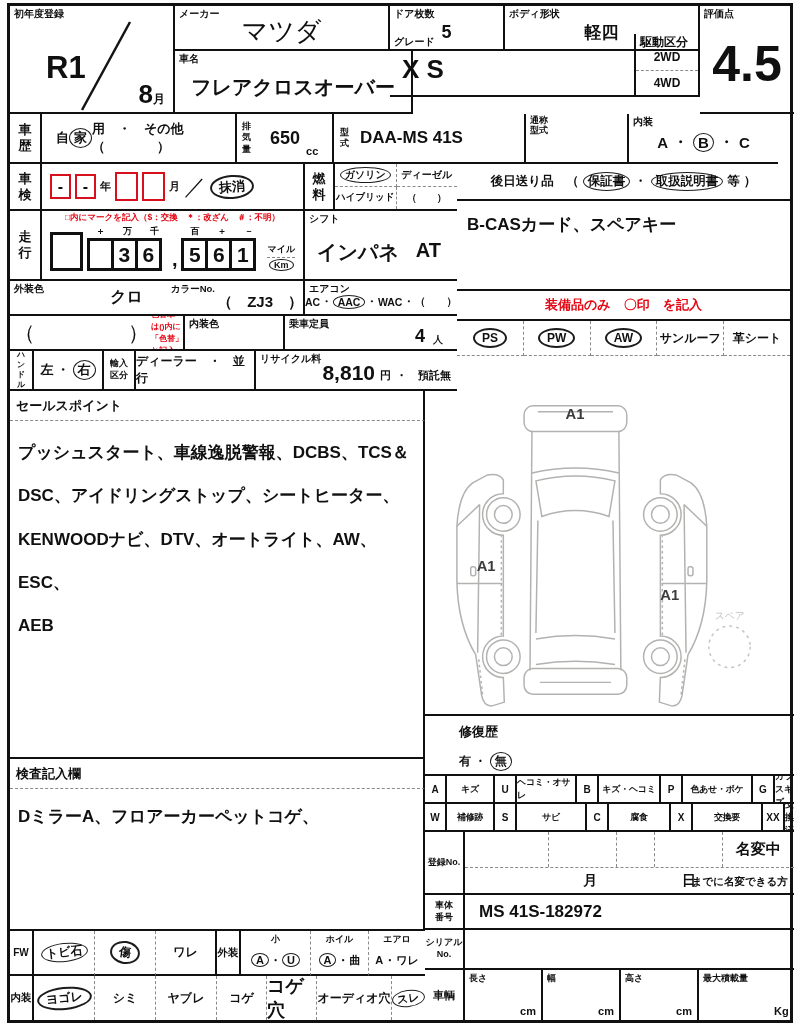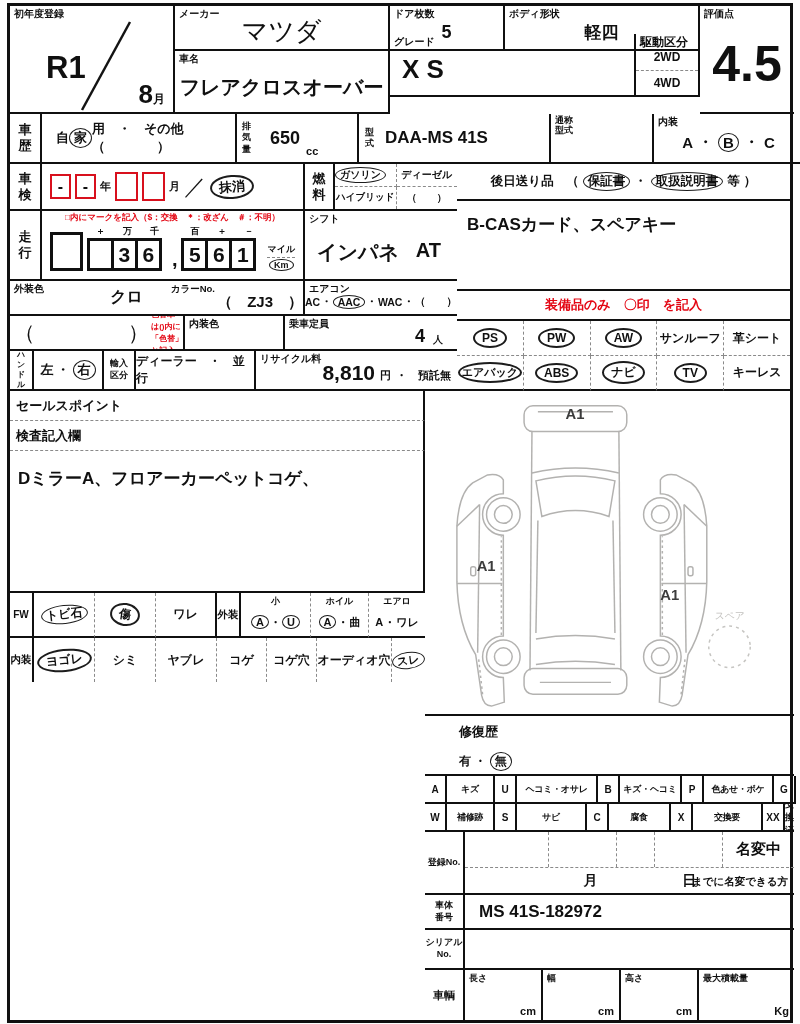--- a/index.html
+++ b/index.html
@@ -49,21 +49,21 @@
           <line x1="120" y1="16" x2="72" y2="104" stroke="#141414" stroke-width="2.5"></line>
         </svg>
       <span class="freg-year">R1</span>
       <span class="freg-month"><b>8</b><i>月</i></span>
     </div>
     <div class="col" style="width:215px">
       <div class="c" style="height:45px;width:215px">
         <span class="lbl">メーカー</span>
         <span style="font-size:26px;font-weight:400;margin-top:8px">マツダ</span>
       </div>
-      <div class="c" style="height:63px;width:215px">
+      <div class="c" style="height:63px;width:238px">
         <span class="lbl">車名</span>
         <span style="font-size:20px;font-weight:700;margin-top:12px;white-space:nowrap">フレアクロスオーバー</span>
       </div>
     </div>
     <div class="col" style="width:310px">
       <div class="row" style="height:28px">
         <div class="c" style="width:115px;height:45px">
           <span class="lbl">ドア枚数</span>
           <span style="font-size:18px;font-weight:700;margin-top:10px">5</span>
         </div>
@@ -92,21 +92,21 @@
 
   <div class="row" style="height:50px">
     <div class="c" style="width:32px">
         <span class="vl">車歴</span>
       </div>
     <div class="c" style="width:195px;justify-content:flex-start;padding-left:14px;font-size:13px;font-weight:700">
       <span>自</span>
         <span class="circ2">家</span>
         <span>用　・　その他　（　　　　）</span>
     </div>
-    <div class="c" style="width:122px;justify-content:flex-start;padding-left:4px;gap:6px">
+    <div class="c" style="width:97px;justify-content:flex-start;padding-left:4px;gap:6px">
       <span class="vls">排気量</span>
       <span style="font-size:18px;font-weight:700;margin-left:12px">650</span>
       <span style="font-size:11px;font-weight:700;align-self:flex-end;margin-bottom:5px">cc</span>
     </div>
     <div class="c" style="width:192px;justify-content:flex-start;padding-left:5px;gap:10px">
       <span class="vls">型式</span>
       <span style="font-size:17px;font-weight:700">DAA-MS 41S</span>
     </div>
     <div class="c" style="width:103px">
       <span class="lbl pre" style="font-size:9px">通称
@@ -138,21 +138,21 @@
           <span class="rbox" style="width:23px;height:29px"></span>
           <span style="font-size:11px;font-weight:700">月</span>
           <span style="font-size:22px">／</span>
           <span class="circ" style="font-size:13px;font-weight:700;transform:rotate(-4deg)">抹消</span>
         </div>
         <div class="c" style="width:30px">
             <span class="vl">燃料</span>
           </div>
         <div class="col nbr c" style="width:122px;padding:0;align-items:stretch">
           <div class="row" style="flex:1">
-            <div class="dshr dshb" style="flex:1;display:flex;align-items:center;">
+            <div class="dshr dshb" style="flex:1;display:flex;align-items:center;justify-content:center">
                 <span class="circ2" style="font-size:10px;font-weight:700">ガソリン</span>
               </div>
             <div class="dshb" style="flex:1;display:flex;align-items:center;justify-content:center;font-size:10px;font-weight:700">ディーゼル</div>
           </div>
           <div class="row" style="flex:1">
             <div class="dshr" style="flex:1;display:flex;align-items:center;justify-content:center;font-size:9.5px;font-weight:700">ハイブリッド</div>
             <div style="flex:1;display:flex;align-items:center;justify-content:center;font-size:10px;font-weight:700">（　　）</div>
           </div>
         </div>
       </div>
@@ -281,41 +281,30 @@
           </div>
         <div class="eq dshb">
             <span class="circ">PW</span>
           </div>
         <div class="eq dshb">
             <span class="circ">AW</span>
           </div>
         <div class="eq dshb">サンルーフ</div>
         <div class="eq dshb nbr">革シート</div>
       </div>
-      <div class="row" style="height:35px">
-        <div class="eq">
-            <span class="circ" style="padding:1px 2px;font-size:11px">エアバック</span>
-          </div>
-        <div class="eq">
-            <span class="circ">ABS</span>
-          </div>
-        <div class="eq">
-            <span class="circ">ナビ</span>
-          </div>
-        <div class="eq">
-            <span class="circ">TV</span>
-          </div>
-        <div class="eq nbr">キーレス</div>
-      </div>
     </div>
   </div>
 
   <div class="row">
     <div class="col" style="width:415px">
       <div class="c dshb" style="height:30px;justify-content:flex-start;padding-left:6px;font-size:13px;font-weight:700">セールスポイント</div>
+      <div class="c pre" style="height:338px;align-items:flex-start;justify-content:flex-start;padding:10px 8px 0 8px;font-size:17px;font-weight:700;line-height:2.55">プッシュスタート、車線逸脱警報、DCBS、TCS＆
+DSC、アイドリングストップ、シートヒーター、
+KENWOODナビ、DTV、オートライト、AW、ESC、
+AEB</div>
       <div class="c dshb" style="height:30px;justify-content:flex-start;padding-left:6px;font-size:13px;font-weight:700">検査記入欄</div>
       <div class="c" style="height:142px;align-items:flex-start;justify-content:flex-start;padding:16px 8px 0 8px;font-size:17px;font-weight:700">DミラーA、フロアーカーペットコゲ、</div>
 
       <div class="row" style="height:45px">
         <div class="c" style="width:24px;font-size:10px;font-weight:700">FW</div>
         <div class="c dshr" style="width:61px">
             <span class="circ2" style="font-size:12px;font-weight:700;transform:rotate(-6deg)">トビ石</span>
           </div>
         <div class="c dshr" style="width:61px">
             <span class="circ" style="font-size:12px;font-weight:700;transform:rotate(8deg)">傷</span>
@@ -349,21 +338,21 @@
       </div>
 
       <div class="row" style="height:44px">
         <div class="c nbb" style="width:24px;font-size:10.5px;font-weight:700">内装</div>
         <div class="c nbb dshr" style="width:61px">
             <span class="circ" style="font-size:12px;font-weight:700;transform:rotate(-6deg)">ヨゴレ</span>
           </div>
         <div class="c nbb dshr" style="width:61px;font-size:12px;font-weight:700">シミ</div>
         <div class="c nbb dshr" style="width:61px;font-size:12px;font-weight:700">ヤブレ</div>
         <div class="c nbb dshr" style="width:50px;font-size:12px;font-weight:700">コゲ</div>
-        <div class="c nbb dshr" style="width:50px;font-size:12px;font-weight:700">コゲ穴</div>
+        <div class="c nbb dshr" style="width:50px;font-size:18px;font-weight:700">コゲ穴</div>
         <div class="c nbb dshr" style="width:75px;font-size:12px;font-weight:700">オーディオ穴</div>
         <div class="c nbb nbr" style="width:33px">
             <span class="circ2" style="font-size:11px;font-weight:700;transform:rotate(-8deg)">スレ</span>
           </div>
       </div>
     </div>
 
     <div class="col" style="width:369px">
 
       <div class="c nbr" style="height:325px;padding:0">
@@ -417,21 +406,21 @@
           <span>有</span>
           <span>・</span>
           <span class="circ2">無</span>
         </span>
       </div>
 
       <div class="row" style="height:28px">
         <div class="c lgk">A</div>
           <div class="c lgv" style="width:48px">キズ</div>
         <div class="c lgk">U</div>
-          <div class="c lgv" style="width:81px">ヘコミ・オサレ</div>
+          <div class="c lgv" style="width:60px">ヘコミ・オサレ</div>
         <div class="c lgk">B</div>
           <div class="c lgv" style="width:62px">キズ・ヘコミ</div>
         <div class="c lgk">P</div>
           <div class="c lgv" style="width:70px">色あせ・ボケ</div>
         <div class="c lgk">G</div>
           <div class="c lgv nbr" style="flex:1">ガラスキズ</div>
       </div>
       <div class="row" style="height:28px">
         <div class="c lgk">W</div>
           <div class="c lgv" style="width:48px">補修跡</div>

